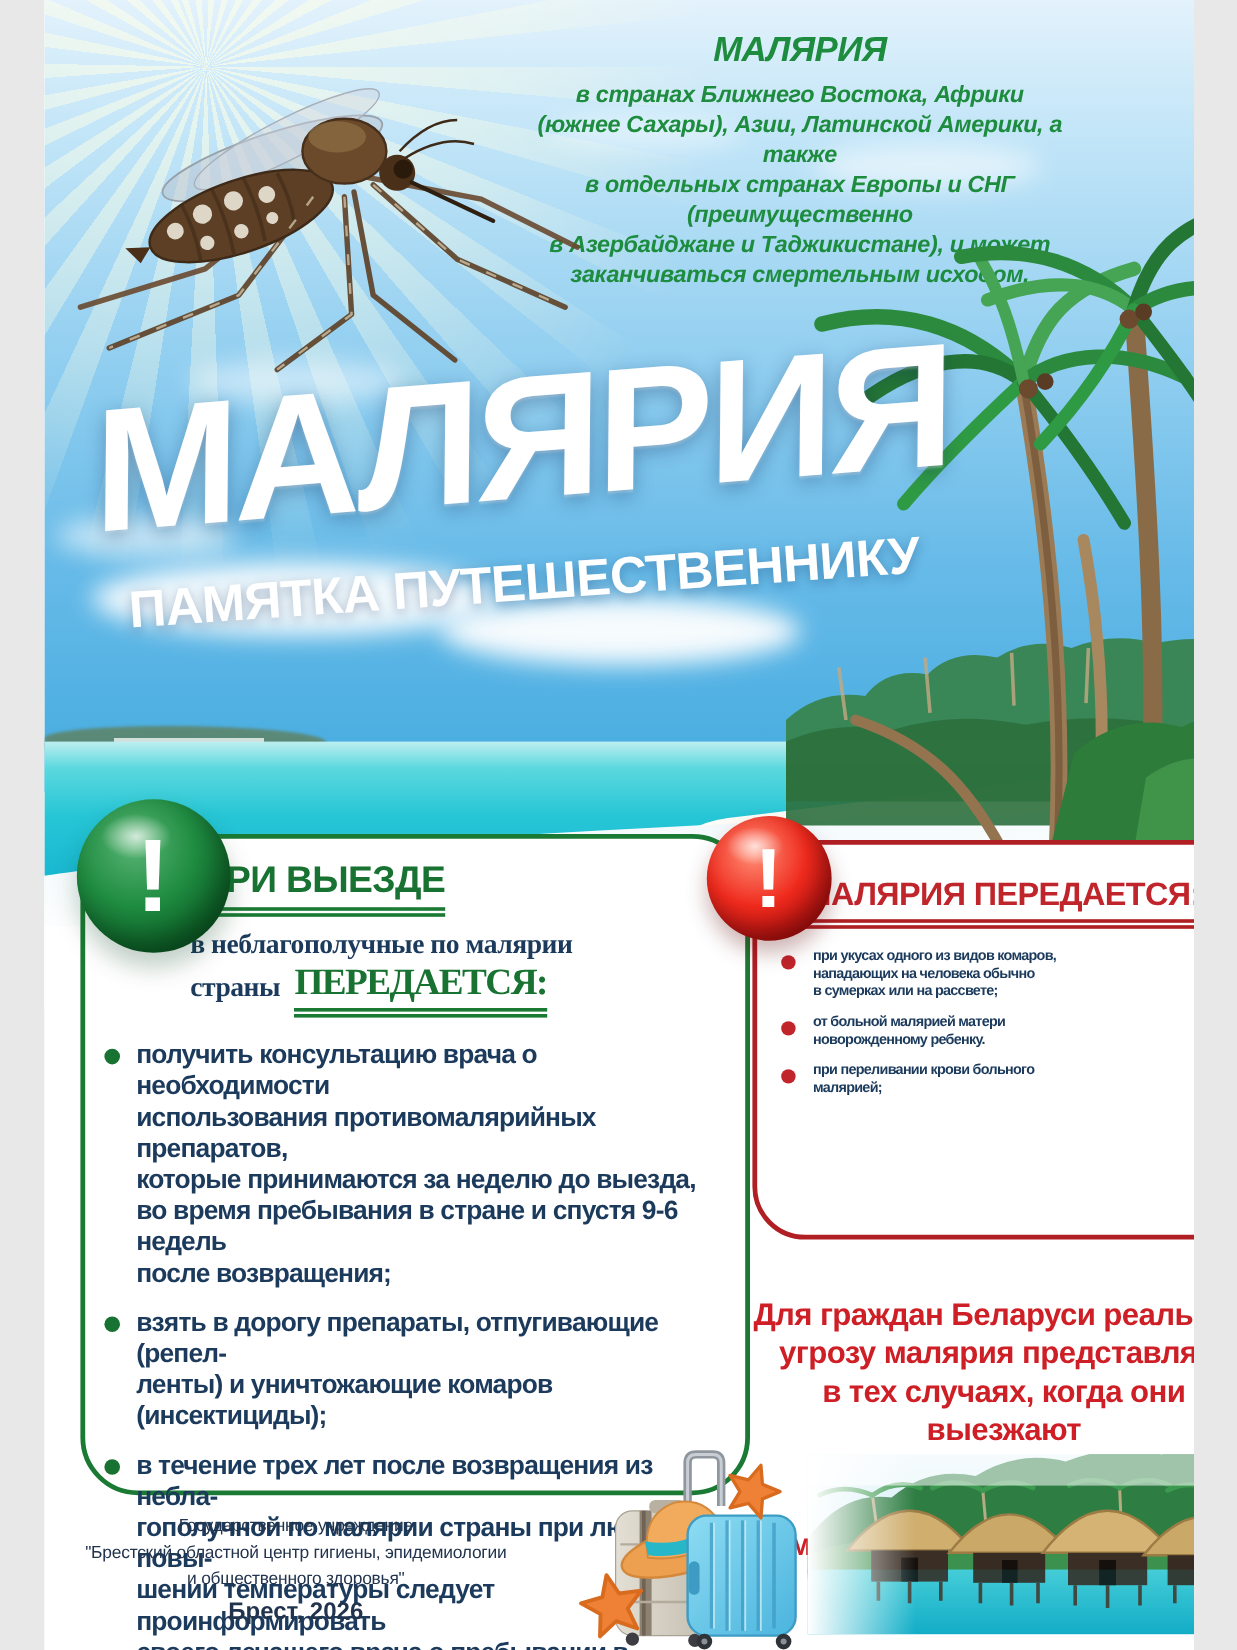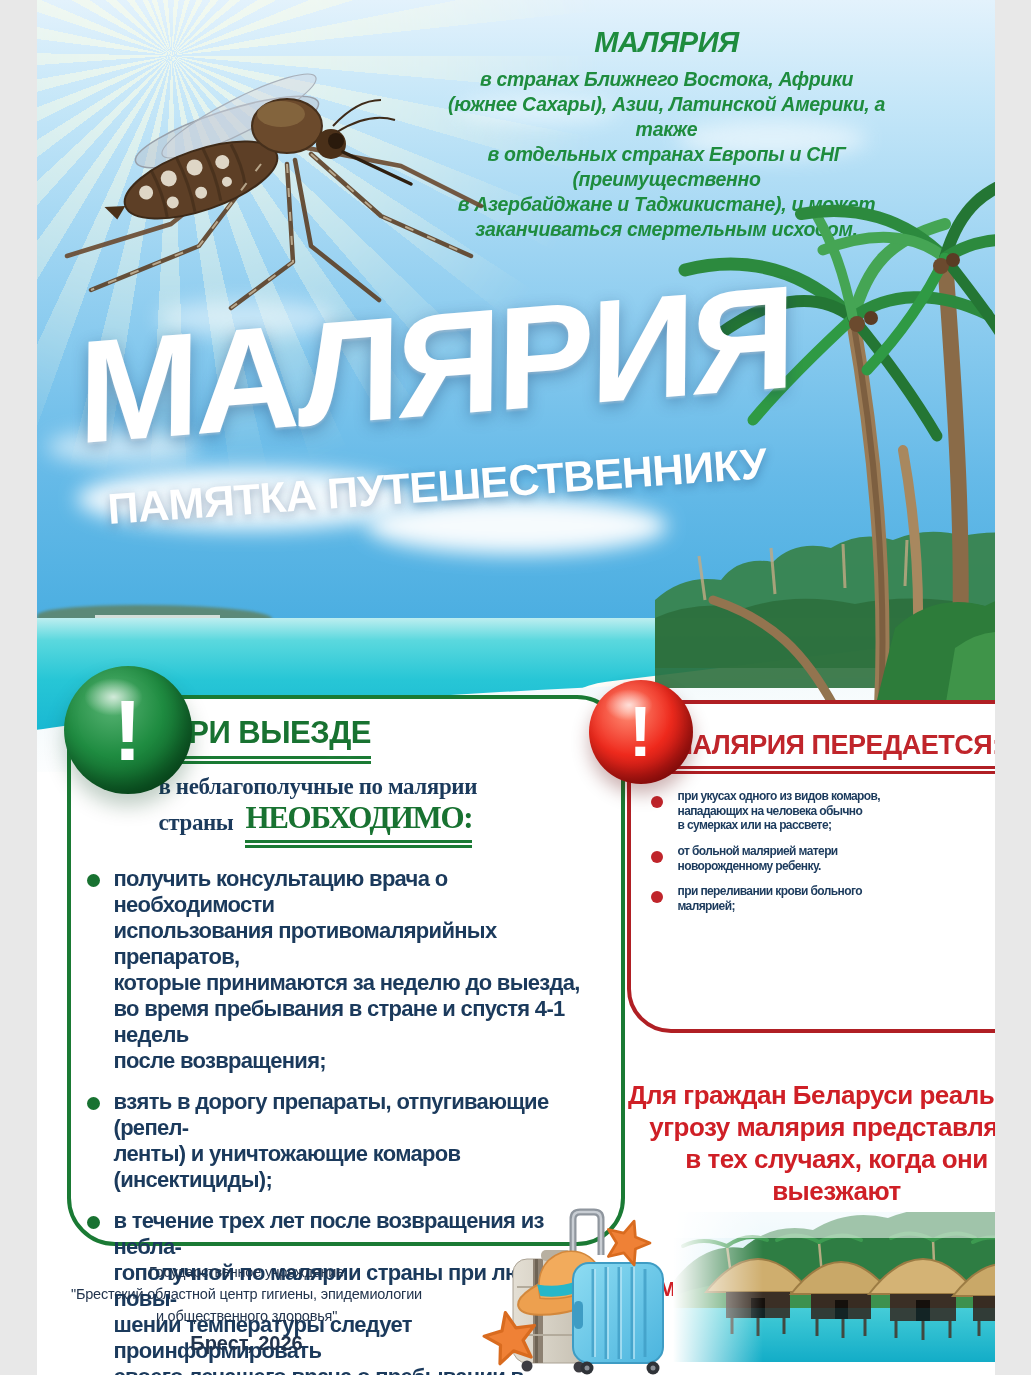--- a/index.html
+++ b/index.html
@@ -209,28 +209,28 @@
 
   <div class="abs title" style="z-index:5">МАЛЯРИЯ</div>
   <div class="abs subtitle" style="z-index:5">ПАМЯТКА ПУТЕШЕСТВЕННИКУ</div>
 
   <div class="abs box box-green">
     <div class="lb-head">ПРИ ВЫЕЗДЕ</div>
     <div class="lb-sub">
       <div class="lb-sub-l1">в неблагополучные по малярии</div>
       <div class="lb-sub-l2">
         <span class="lb-strany">страны</span>
-        <span class="lb-need">НЕОБХОДИМО:</span>
+        <span class="lb-need">ПЕРЕДАЕТСЯ:</span>
       </div>
     </div>
     <ul class="blist lb-list">
       <li>получить консультацию врача о необходимости
 использования противомалярийных препаратов,
 которые принимаются за неделю до выезда,
-во время пребывания в стране и спустя 4-1 недель
+во время пребывания в стране и спустя 9-6 недель
 после возвращения;</li>
       <li>взять в дорогу препараты, отпугивающие (репел-
 ленты) и уничтожающие комаров (инсектициды);</li>
       <li>в течение трех лет после возвращения из небла-
 гополучной по малярии страны при любом повы-
 шении температуры следует проинформировать
 своего лечащего врача о пребывании в тропиках.</li>
     </ul>
   </div>
 

